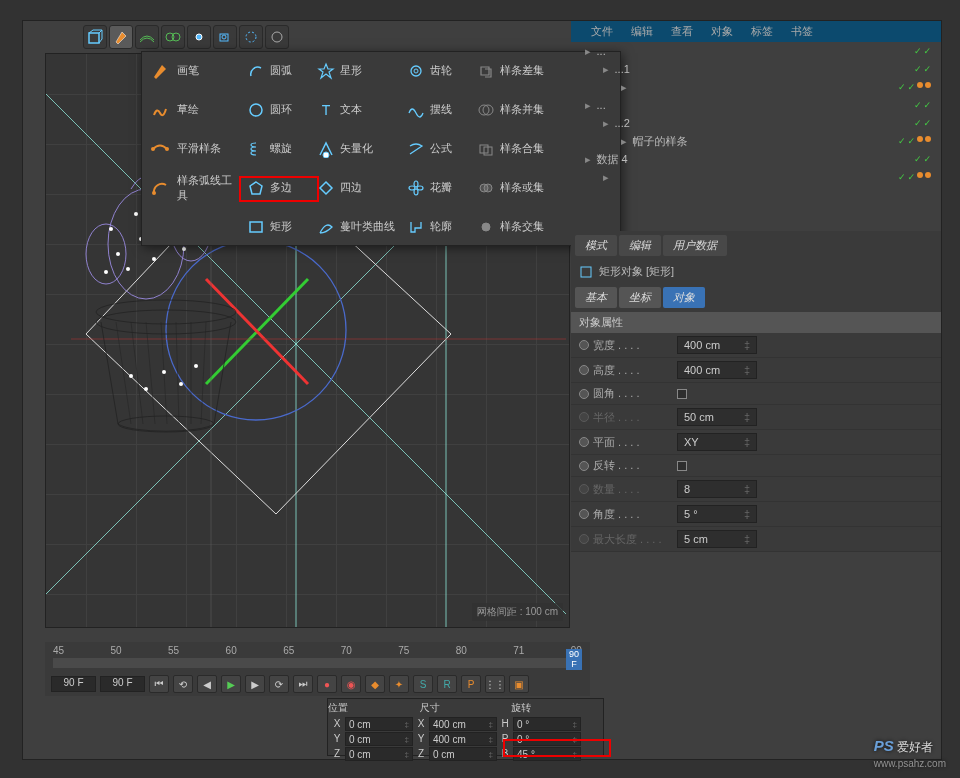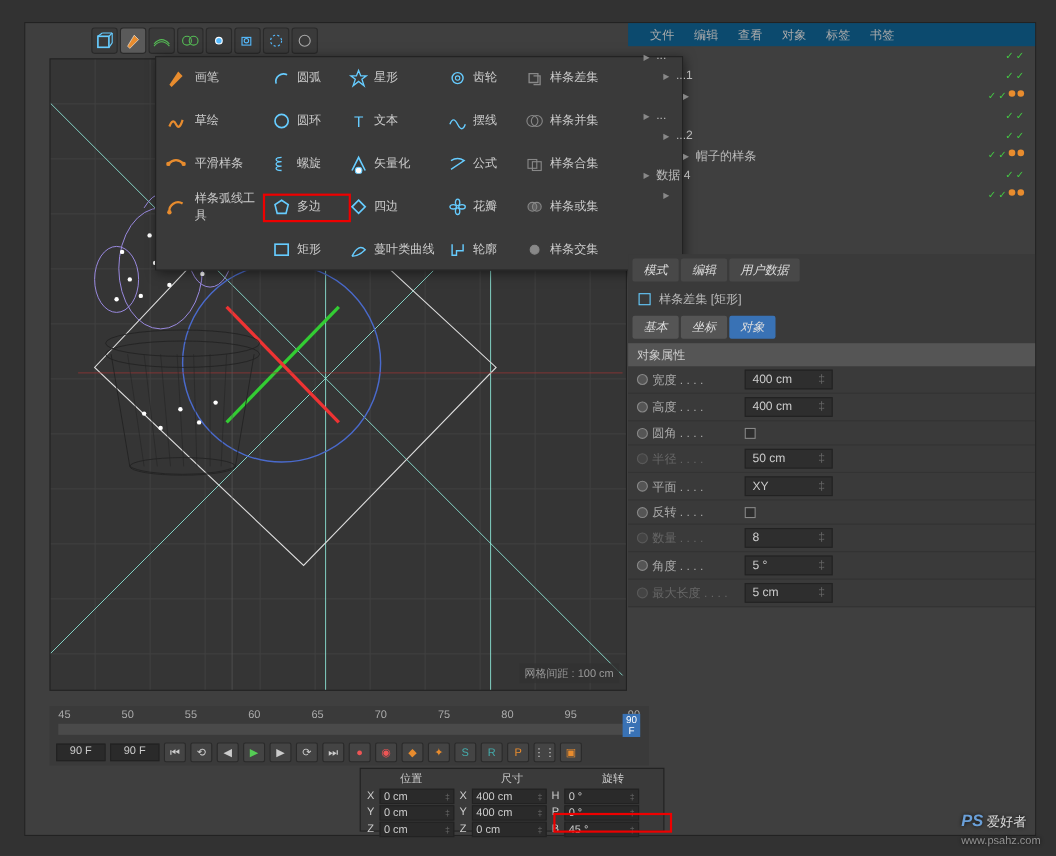--- a/index.html
+++ b/index.html
@@ -48,21 +48,21 @@
 
 .playbar { position: absolute; left: 22px; bottom: 63px; width: 545px; height: 24px; background: #3a3a3a; display: flex; align-items: center; gap: 4px; padding: 0 6px; }
 .playbar .num-in { width: 45px; height: 16px; background: #2a2a2a; border: 1px solid #222; color: #ccc; text-align: center; font-size: 10px; }
 .playbar .pbtn { width: 20px; height: 18px; background: #444; border: 1px solid #2a2a2a; border-radius: 2px; display: flex; align-items: center; justify-content: center; color: #ccc; font-size: 10px; }
 .playbar .pbtn.orange { color: #e88c2e; }
 .playbar .pbtn.blue { color: #4aa; }
 .playbar .pbtn.red { color: #e55; }
 
 .coord-panel { position: absolute; left: 304px; bottom: 3px; width: 277px; height: 58px; background: #3a3a3a; border: 1px solid #222; }
 .coord-hdr { display: flex; padding: 2px 0; }
-.coord-hdr span { flex: 1; text-align: center; color: #ccc; font-size: 10px; }
+.coord-hdr span { flex: 1; color: #ccc; font-size: 10px; }
 .coord-row { display: flex; gap: 2px; padding: 0 3px; margin-bottom: 1px; }
 .coord-row .clabel { width: 12px; color: #ccc; font-size: 10px; text-align: center; padding-top: 1px; }
 .coord-row .cval { width: 68px; height: 14px; background: #2a2a2a; border: 1px solid #222; color: #ccc; font-size: 10px; padding: 0 3px; display: flex; align-items: center; justify-content: space-between; }
 .coord-row .cval .spin { color: #666; font-size: 8px; }
 .red2 { left: 480px; bottom: 2px; width: 108px; height: 18px; }
 
 .watermark { position: absolute; right: 14px; bottom: 8px; color: #fff; font-size: 12px; opacity: 0.8; text-shadow: 0 0 4px #000; }
 .watermark .ps { color: #75b8ff; font-size: 15px; font-weight: bold; font-style: italic; }
 .watermark .sub { color: #aaa; font-size: 10px; }
 
@@ -508,21 +508,21 @@
   <div class="side-mid">
     <div class="tab-bar">
       <span class="tab dark">模式</span>
       <span class="tab dark">编辑</span>
       <span class="tab dark">用户数据</span>
     </div>
     <div style="padding:4px 8px;display:flex;align-items:center;gap:6px">
       <svg width="14" height="14">
           <rect x="2" y="2" width="10" height="10" fill="none" stroke="#6cf"></rect>
         </svg>
-      <span>样条差集 [矩形]</span>
+      <span>矩形对象 [矩形]</span>
     </div>
     <div class="tab-bar" id="attr-tabs">
         <span class="tab ">基本</span>
         <span class="tab ">坐标</span>
         <span class="tab active">对象</span>
       </div>
     <div class="attrs-title">对象属性</div>
     <div id="attrs-list">
         <div class="attr-row">
       <span class="c-radio"></span>
@@ -598,21 +598,21 @@
   <div class="timeline">
     <div class="tl-ruler" id="tl-ruler">
         <span>45</span>
         <span>50</span>
         <span>55</span>
         <span>60</span>
         <span>65</span>
         <span>70</span>
         <span>75</span>
         <span>80</span>
-        <span>95</span>
+        <span>71</span>
         <span>90</span>
       </div>
     <div class="tl-track">
       <div style="position:absolute;right:0;top:-9px;bottom:-2px;width:16px;background:#3972b5;color:#fff;font-size:9px;text-align:center"><span>90 F</span></div>
     </div>
   </div>
 
   <div class="playbar">
     <div class="num-in">90 F</div>
     <div class="num-in">90 F</div>

